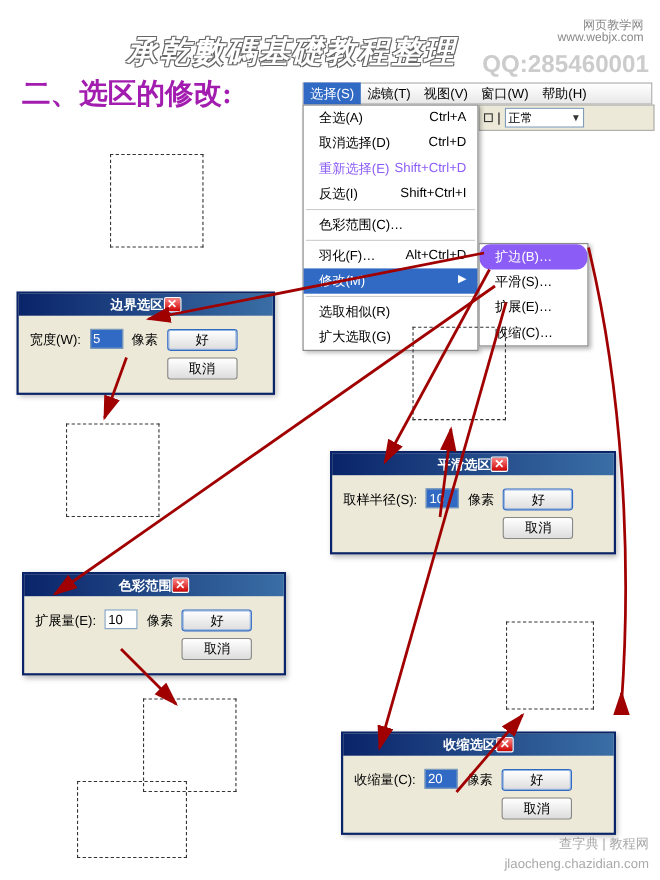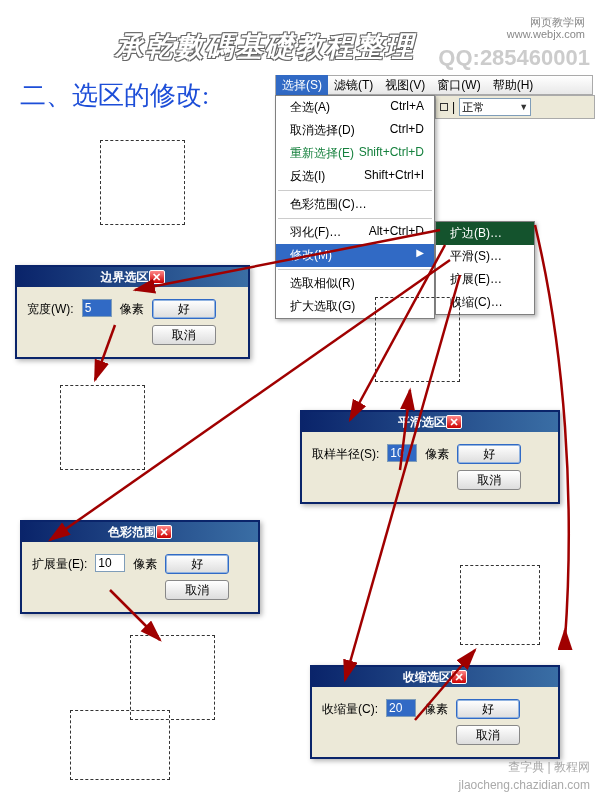--- a/index.html
+++ b/index.html
@@ -5,41 +5,41 @@
 * { box-sizing: border-box; margin: 0; padding: 0; }
 body { width: 600px; height: 800px; font-family: "SimSun", "宋体", Arial, sans-serif; font-size: 12px; background: #fff; position: relative; overflow: hidden; }
 
 .watermark-top { position: absolute; top: 5px; left: 115px; font-size: 28px; font-weight: bold; color: #fff; text-shadow: -1px -1px 0 #666, 1px -1px 0 #666, -1px 1px 0 #666, 1px 1px 0 #666; font-style: italic; font-family: "KaiTi", "楷体", serif; letter-spacing: 2px; margin-top: 23px; }
 .watermark-site { position: absolute; top: 15px; right: 15px; font-size: 11px; color: #888; }
 .watermark-site2 { position: absolute; top: 28px; right: 15px; font-size: 11px; color: #888; }
 .watermark-qq { position: absolute; top: 45px; right: 10px; font-size: 22px; color: #ccc; font-weight: bold; text-shadow: -1px -1px 0 #fff, 1px -1px 0 #fff, -1px 1px 0 #fff, 1px 1px 0 #fff; }
 .watermark-br { position: absolute; bottom: 8px; right: 10px; font-size: 12px; color: #aaa; }
 .watermark-br2 { position: absolute; bottom: 24px; right: 10px; font-size: 12px; color: #aaa; }
 
-.heading { position: absolute; top: 78px; left: 20px; font-size: 26px; color: #1d4ed8; font-weight: normal; font-family: "SimSun"; }
+.heading { position: absolute; top: 68px; left: 20px; font-size: 26px; color: #a21caf; font-weight: bold; font-family: "SimSun"; }
 
 .menubar { position: absolute; top: 75px; left: 275px; width: 318px; background: linear-gradient(#fff, #e8e8e8); border: 1px solid #aaa; height: 20px; display: flex; align-items: center; font-size: 12px; }
 .menubar span { padding: 2px 6px; }
 .menubar .active { background: #316AC5; color: #fff; }
 
 .toolbar-row { position: absolute; top: 95px; left: 435px; width: 160px; height: 24px; border: 1px solid #aaa; background: #ece9d8; display: flex; align-items: center; padding: 0 4px; gap: 4px; }
 .toolbar-select { width: 72px; height: 18px; border: 1px solid #7f9db9; background: #fff; font-size: 11px; padding: 0 2px; display: flex; align-items: center; justify-content: space-between; }
 .toolbar-select .arrow { font-size: 9px; color: #333; }
 .tool-btn .sq { display: inline-block; width: 8px; height: 8px; border: 1px solid #333; }
 
 .dropdown { position: absolute; top: 95px; left: 275px; width: 160px; background: #fff; border: 1px solid #808080; box-shadow: 2px 2px 4px rgba(0,0,0,.3); font-size: 12px; }
 .dropdown .row { display: flex; justify-content: space-between; padding: 3px 10px 3px 14px; white-space: nowrap; }
-.dropdown .row.disabled { color: #15803d; }
+.dropdown .row.disabled { color: #8b5cf6; }
 .dropdown .sep { border-top: 1px solid #ccc; margin: 2px 2px; }
 .dropdown .row.hl { background: #316AC5; color: #fff; }
 .dropdown .row .sub { font-size: 10px; }
 
 .submenu { position: absolute; top: 221px; left: 435px; width: 100px; background: #fff; border: 1px solid #808080; box-shadow: 2px 2px 4px rgba(0,0,0,.3); font-size: 12px; }
 .submenu .row { padding: 3px 10px 3px 14px; }
-.submenu .row.hl { background: #14532d; color: #fff; }
+.submenu .row.hl { background: #8b5cf6; color: #fff; border-radius: 10px; }
 
 .selbox { position: absolute; border: 1.5px dashed #333; background: transparent; }
 
 .dlg { position: absolute; border: 2px solid #0A246A; background: #ECE9D8; box-shadow: 2px 2px 5px rgba(0,0,0,.3); }
 .dlg .title { background: linear-gradient(to right, #0A246A, #3A6EA5); color: #fff; font-size: 12px; padding: 3px 6px; display: flex; justify-content: center; align-items: center; height: 20px; font-weight: bold; }
 .dlg .close { width: 16px; height: 14px; background: linear-gradient(#f88, #c00); border: 1px solid #fff; color: #fff; text-align: center; line-height: 12px; font-size: 11px; font-weight: bold; border-radius: 2px; }
 .dlg .body { padding: 12px 10px; display: flex; align-items: flex-start; gap: 8px; }
 .dlg .body label { padding-top: 2px; }
 .dlg .body input[type=text] { width: 30px; height: 18px; border: 1px solid #7f9db9; padding: 0 2px; font-size: 12px; }
 .dlg .body input.sel { background: #316AC5; color: #fff; }

